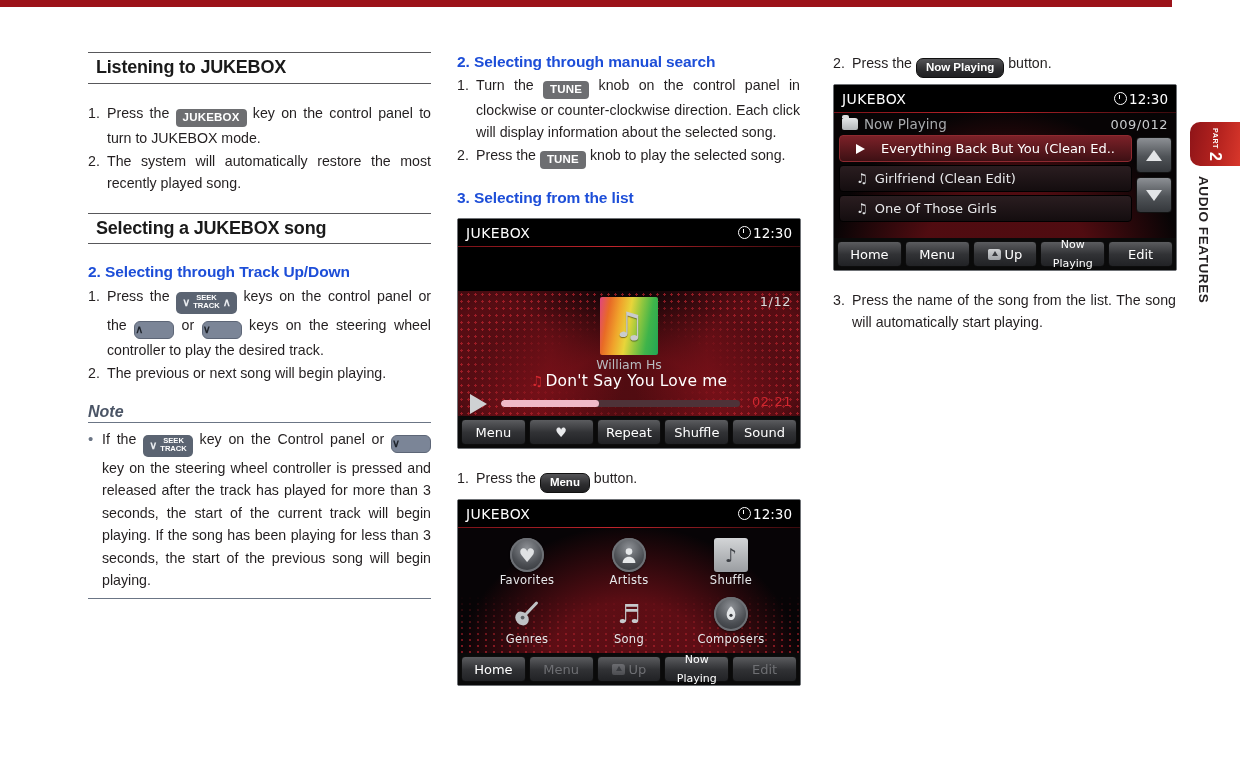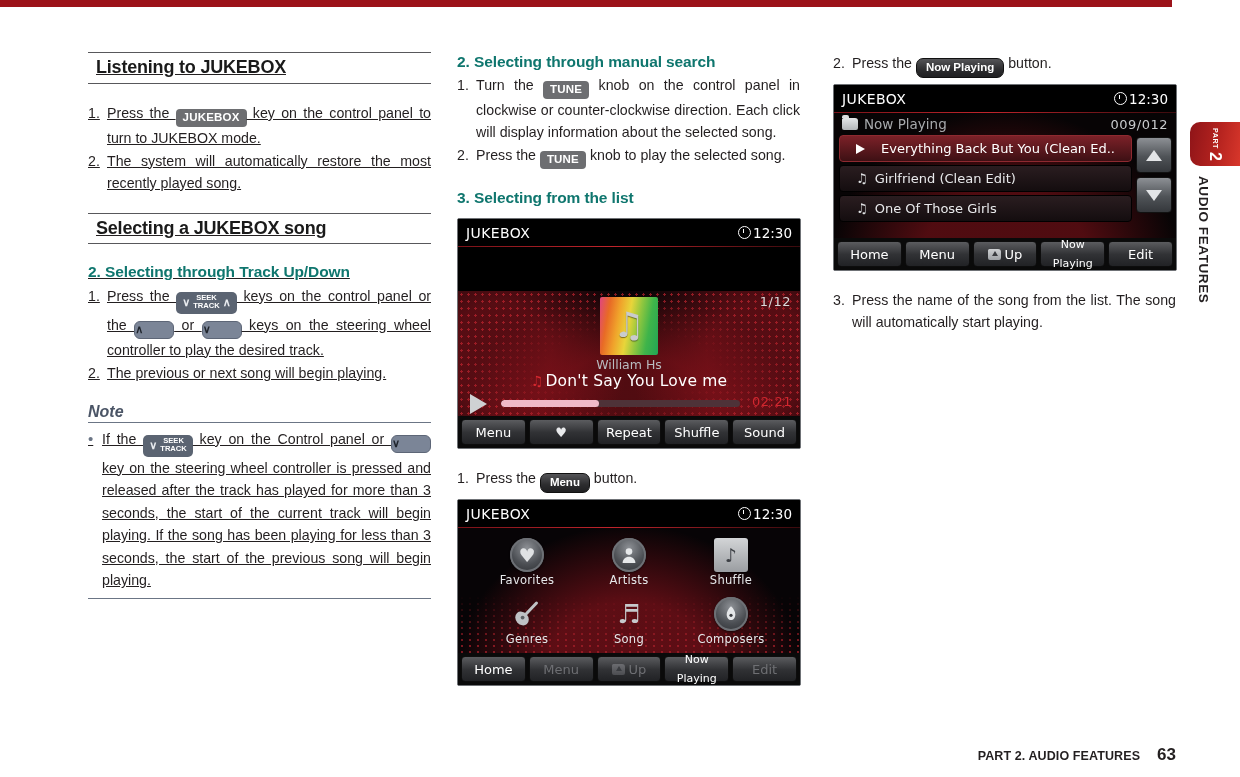--- a/index.html
+++ b/index.html
@@ -26,32 +26,32 @@
   }
   .side-tab .part-word{font-size:7px;font-weight:bold;letter-spacing:.6px;}
   .side-tab .part-num{font-size:16px;font-weight:bold;}
   .side-label{
     position:absolute;left:1196px;top:176px;writing-mode:vertical-rl;
     font-size:13.5px;font-weight:bold;letter-spacing:.6px;color:#231f20;
   }
 
   
   .col{position:absolute;top:52px;}
-  .col-1{left:88px;width:343px;text-decoration:underline;}
+  .col-1{left:88px;width:343px;}
   .col-2{left:457px;width:343px;}
   .col-3{left:833px;width:343px;}
 
   
   .band-head{
     border-top:1.2px solid #58585b;border-bottom:1.2px solid #58585b;
     font-size:18px;font-weight:bold;letter-spacing:-.2px;
     padding:4px 0 5px 8px;color:#1a1a1a;line-height:1.15;
   }
   .num-head{
-    font-size:15.5px;font-weight:bold;color:#0f766e;letter-spacing:-.1px;
+    font-size:15.5px;font-weight:bold;color:#1d4ed8;letter-spacing:-.1px;
     margin:0 0 2px 0;line-height:1.3;
   }
   .note-head{
     font-size:16px;font-weight:bold;font-style:italic;color:#4b5566;
     border-bottom:1.2px solid #6b7585;padding-bottom:1px;margin-bottom:5px;
     display:block;
   }
   .note-head span{display:inline-block;}
   .bottom-rule{border-top:1.2px solid #6b7585;margin-top:6px;}
 
@@ -581,18 +581,14 @@
     <div class="spacer-18"></div>
 
     <ol class="steps">
       <li>
         <span class="marker">3.</span>
         <span class="body jst">Press the name of the song from the list. The song will automatically start playing.</span>
       </li>
     </ol>
   </div>
 
-  <div class="footer">
-    <span class="ftext">PART 2. AUDIO FEATURES</span>
-    <span class="fpage">63</span>
-  </div>
 
 </div>
 
 </body></html>

